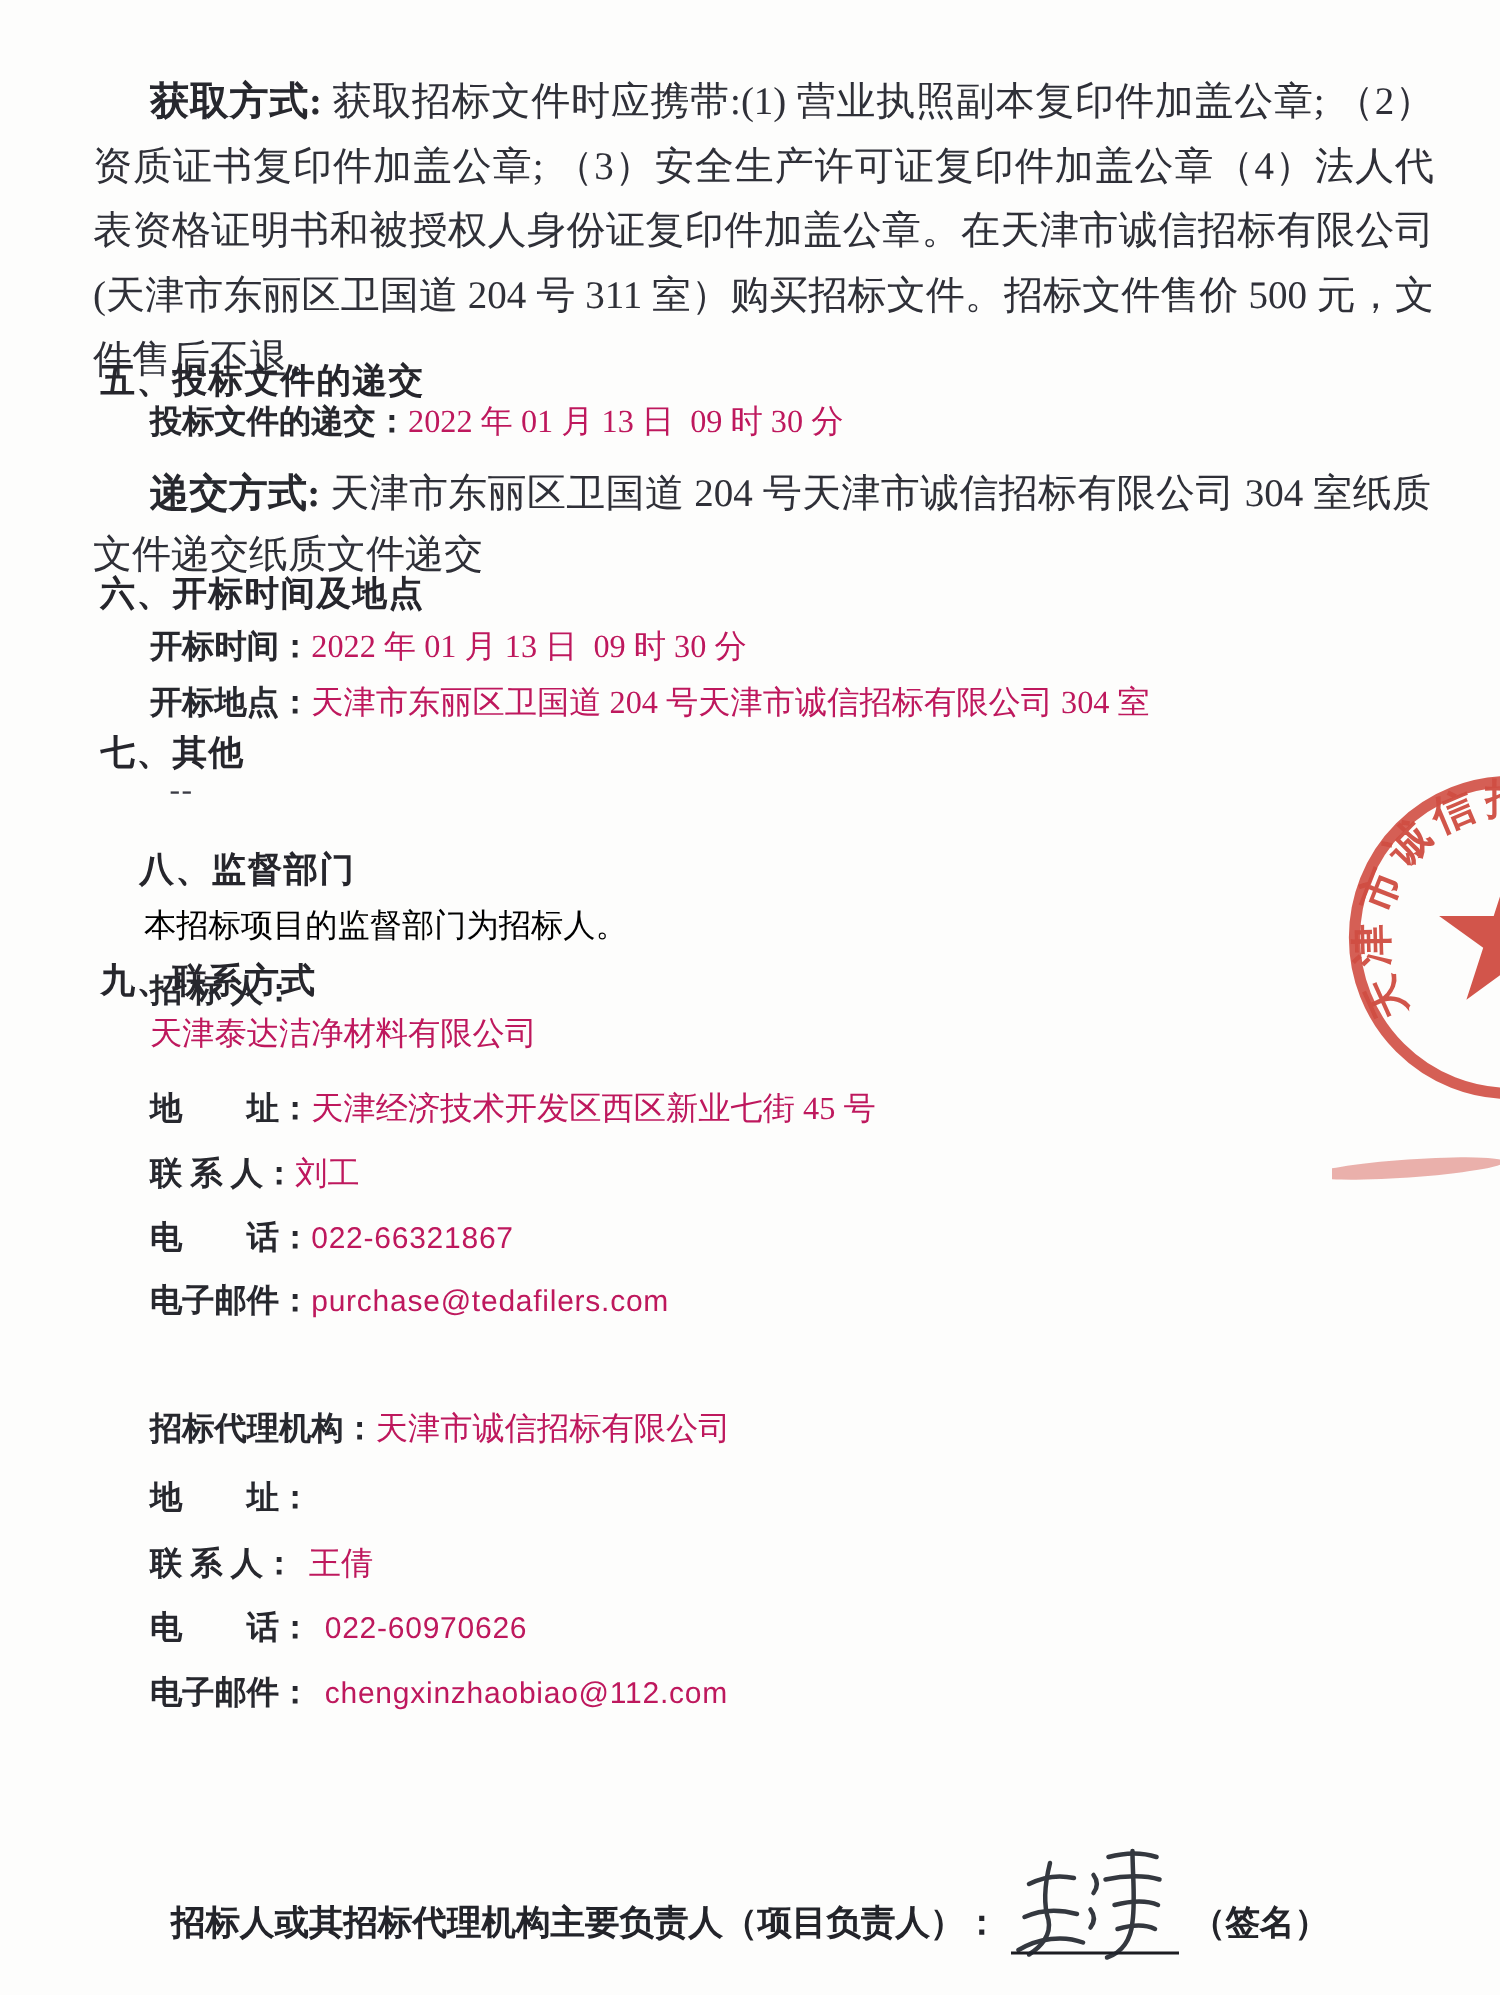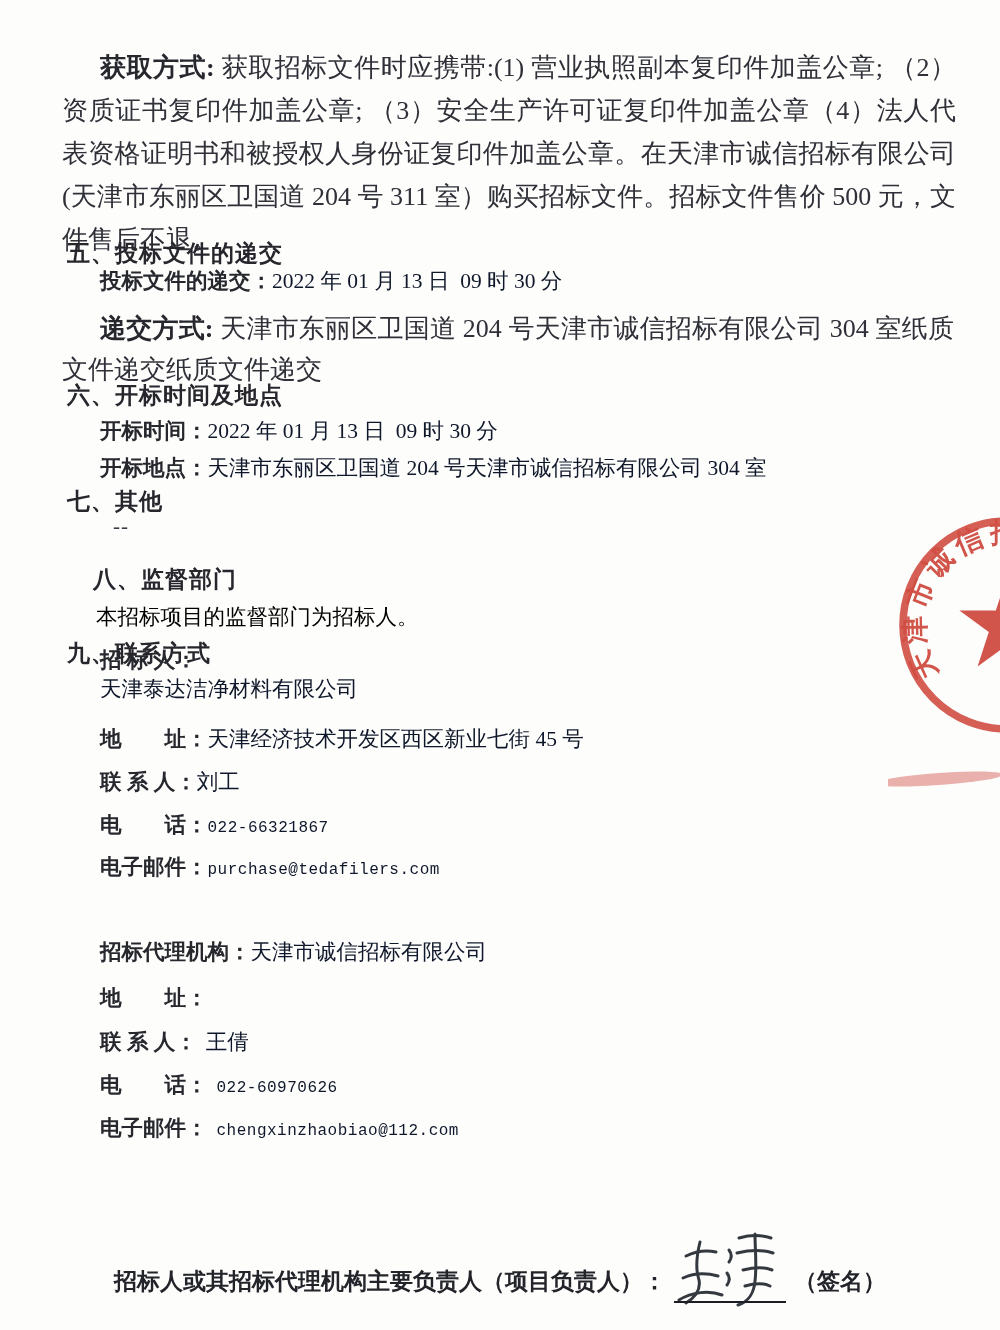--- a/index.html
+++ b/index.html
@@ -13,22 +13,22 @@
   .abs { position:absolute; }
   .body-text { font-size:26px; line-height:43px; text-align:justify; white-space:pre-wrap; }
   .bold-label { font-weight:bold; color:#27282e; }
   .heading {
     font-family:"Liberation Sans","DejaVu Sans",sans-serif;
     font-weight:bold; font-size:23px; color:#26262c; letter-spacing:1px;
     white-space:pre;
   }
   .row { display:flex; align-items:baseline; font-size:21.5px; white-space:pre-wrap; }
   .row .lbl { font-weight:bold; color:#27282e; white-space:pre; }
-  .row .val { color:#0f172a; }
-  .val-mono { font-family:Liberation Mono, monospace; font-size:16px; letter-spacing:.5px; }
+  .row .val { color:#be185d; }
+  .val-mono { font-family:Liberation Sans, sans-serif; font-size:20px; letter-spacing:.5px; }
   .gap-val { margin-left:9px; }
   .wrap-block { width:892px; line-height:41px;font-family:Liberation Serif, serif; }
   .indent { text-indent:38px; }
   .footer-line {
     display:flex; align-items:baseline;
     font-size:23px; font-weight:bold; color:#23242a; white-space:pre;
   }
   .sign-line {
     display:inline-block; position:relative;
     width:112px; height:34px; margin:0 8px;

